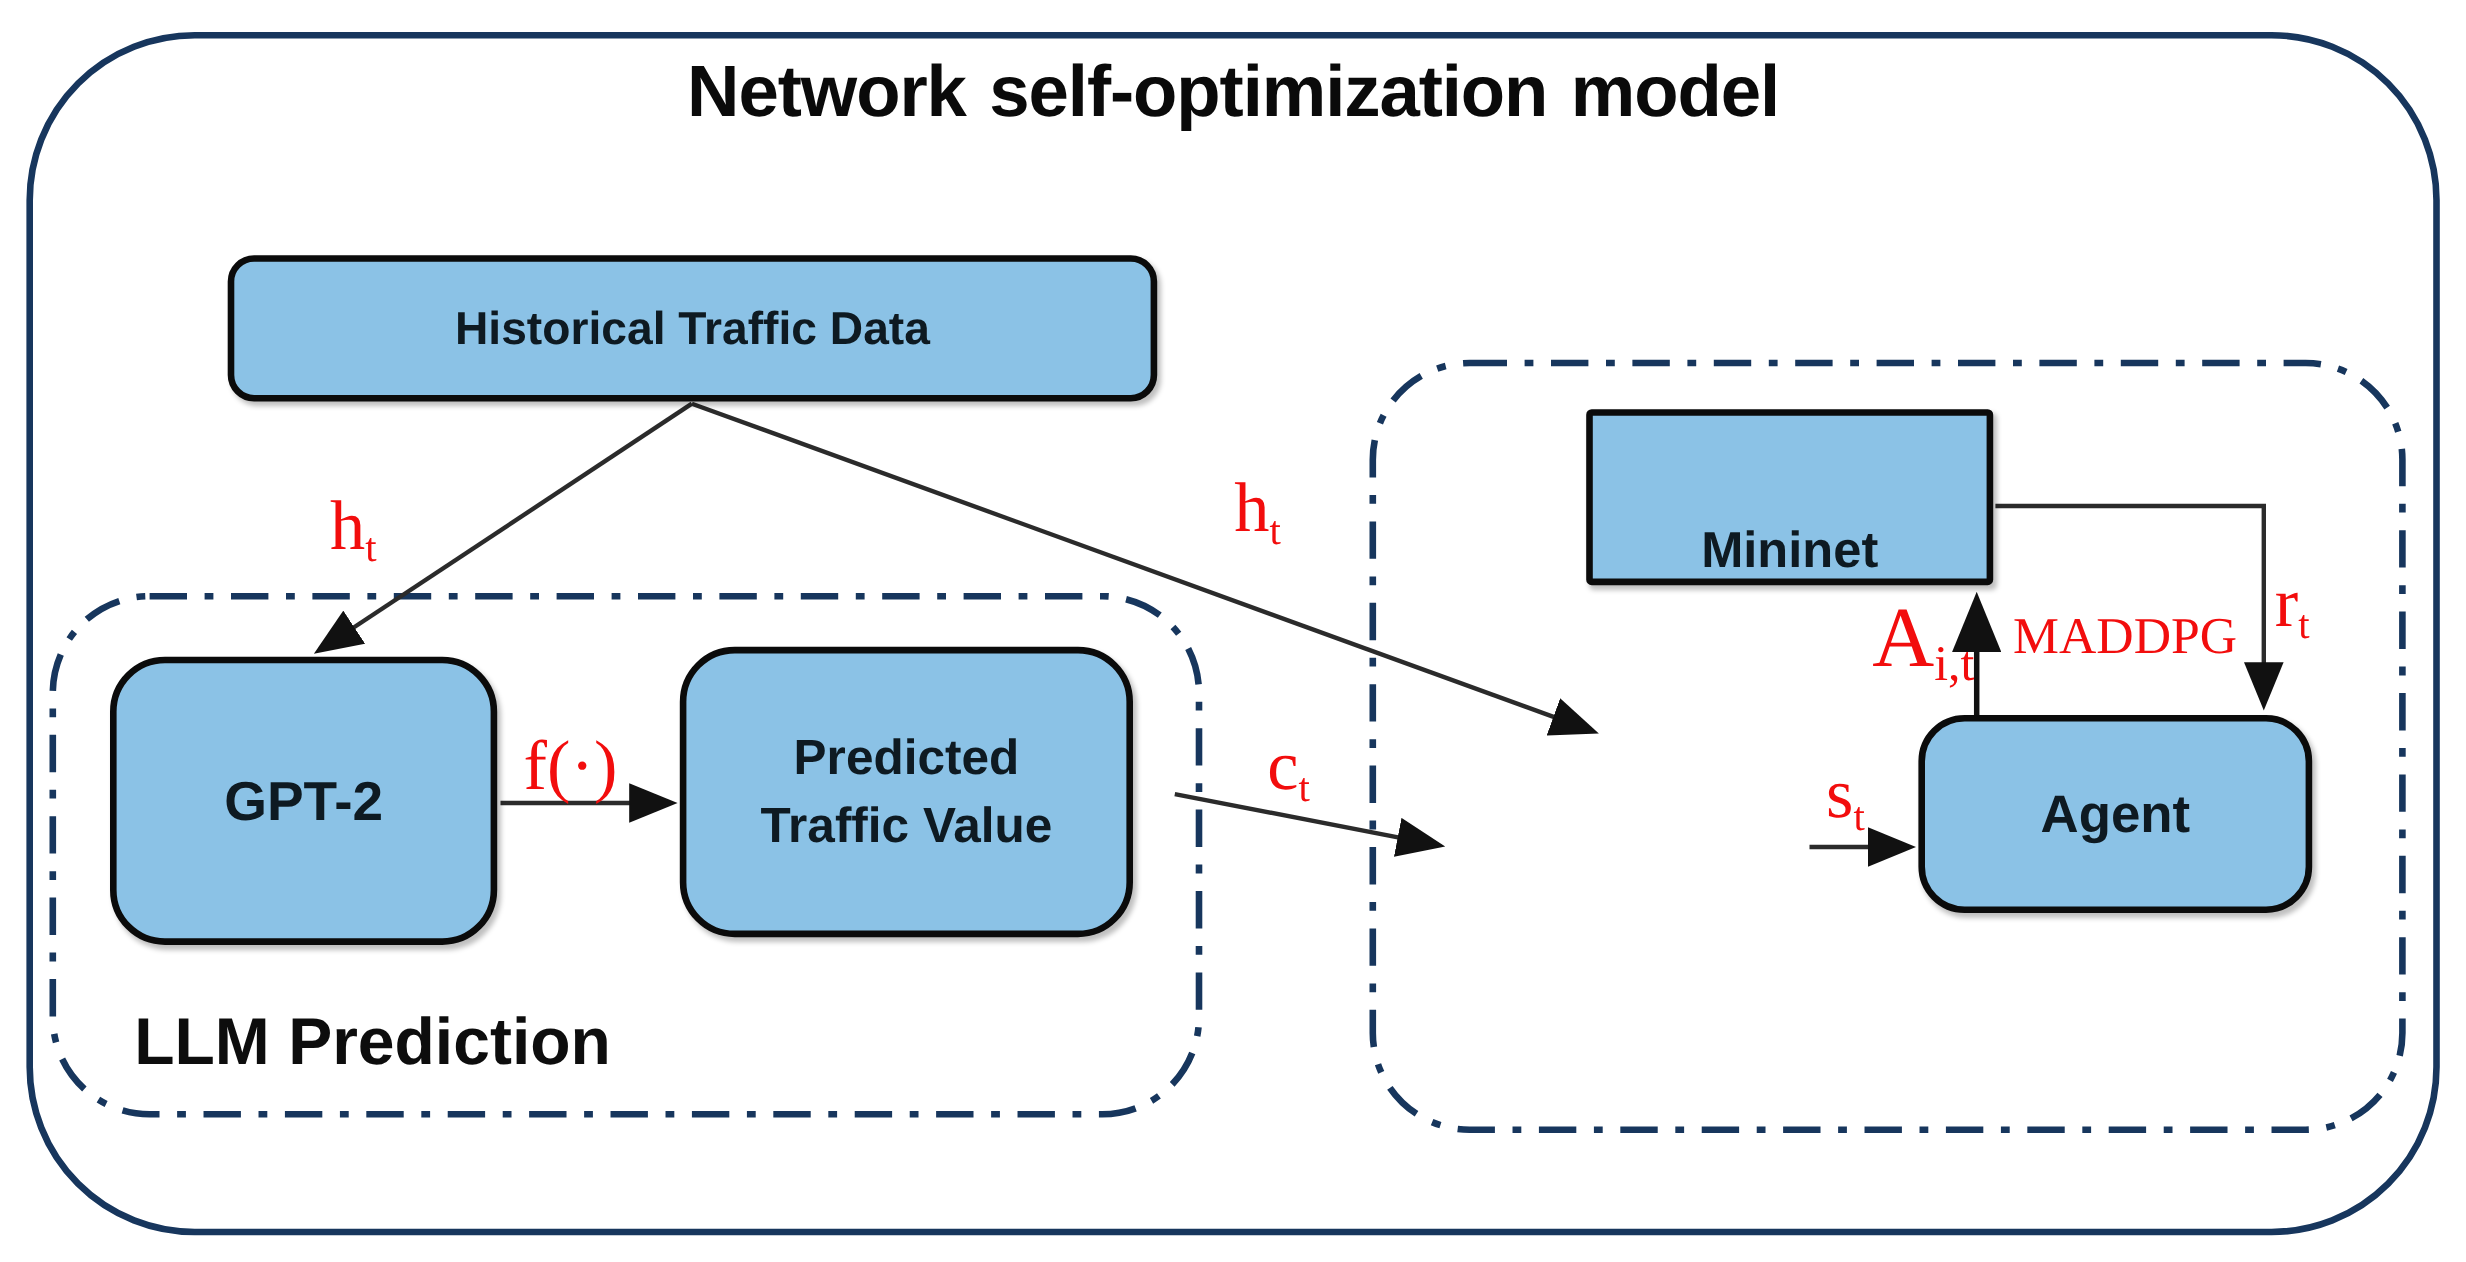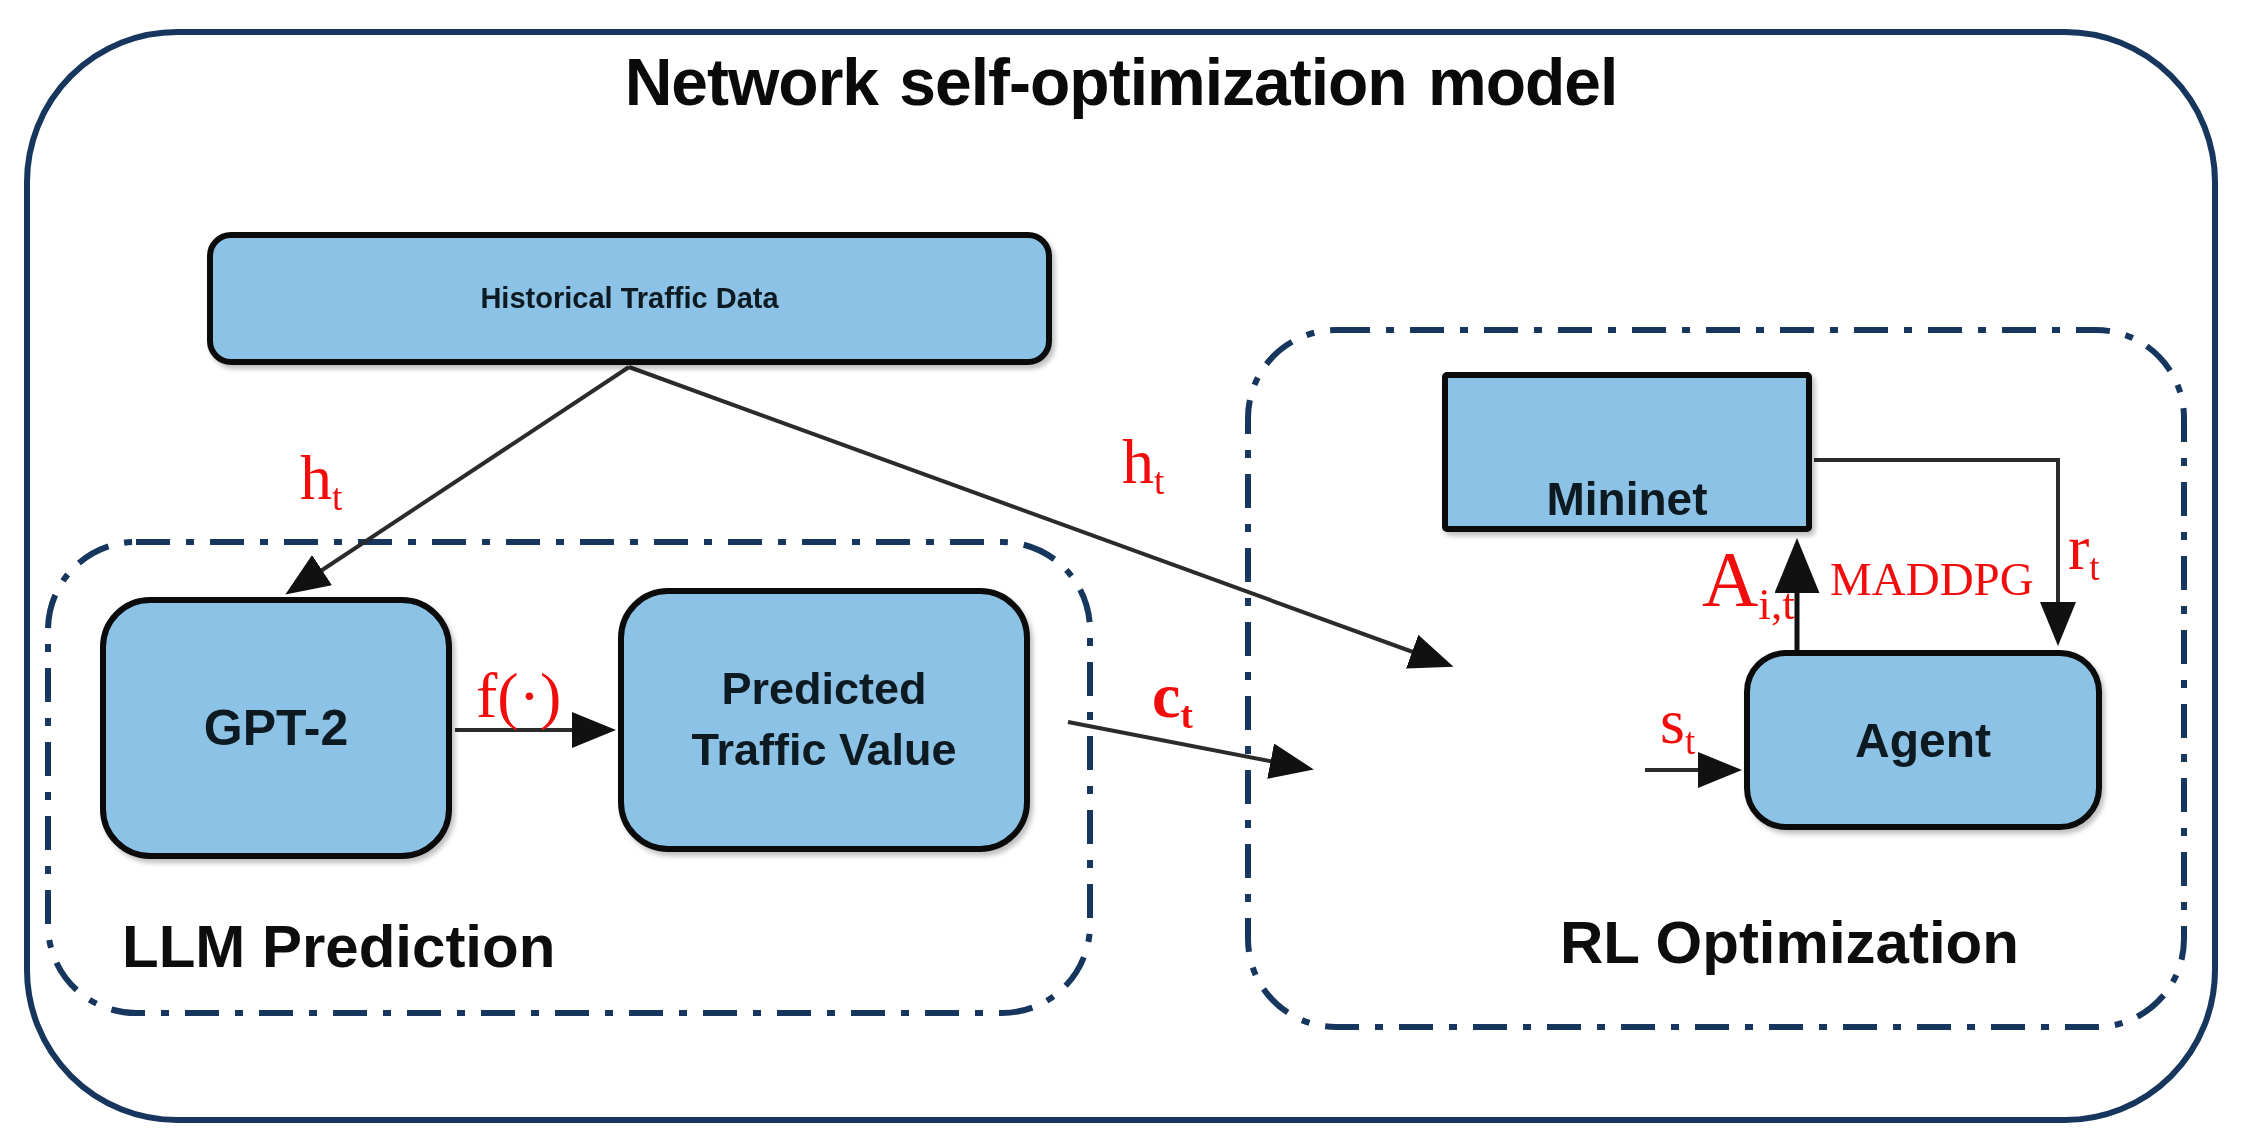--- a/index.html
+++ b/index.html
@@ -19,38 +19,38 @@
   .box{
     position:absolute;
     background:var(--box-fill,#8BC2E6);
     border:6px solid #0b0b0b;
     box-sizing:border-box;
     display:flex;align-items:center;justify-content:center;
     text-align:center;
     font-weight:bold;color:#0e1a22;
     box-shadow:3px 4px 5px rgba(0,0,0,0.25);
   }
-  .box-historical{left:207px;top:232px;width:845px;height:133px;border-radius:24px;font-size:29px;}
+  .box-historical{left:207px;top:232px;width:845px;height:133px;border-radius:24px;font-size:42px;}
   .box-gpt2{left:100px;top:597px;width:352px;height:262px;border-radius:50px;font-size:50px;}
   .box-predicted{left:618px;top:588px;width:412px;height:264px;border-radius:50px;font-size:45px;line-height:1.35;padding:0 55px;}
   .box-mininet{left:1442px;top:372px;width:370px;height:160px;border-radius:5px;font-size:46px;align-items:flex-end;}
   .box-state{left:1317px;top:672px;width:326px;height:198px;border-radius:42px;font-size:46px;}
   .box-agent{left:1744px;top:650px;width:358px;height:180px;border-radius:42px;font-size:48px;}
   .mathlabel{
     position:absolute;
     color:var(--red,#F20D0D);
     font-family:"Liberation Serif", serif;
     font-size:64px;line-height:1;
     white-space:nowrap;
   }
   .mathlabel .sub{font-size:58%;vertical-align:-30%;}
   .lab-ht-left{left:300px;top:446px;}
   .lab-ht-right{left:1122px;top:430px;}
   .lab-f{left:476px;top:664px;}
-  .lab-ct{left:1152px;top:664px;font-weight:bold;}
+  .lab-ct{left:1152px;top:664px;}
   .lab-st{left:1660px;top:668px;margin-top:22px;}
   .lab-ait{left:1702px;top:540px;font-size:78px;}
   .lab-maddpg{left:1830px;top:556px;font-size:47px;}
   .lab-rt{left:2068px;top:516px;}
   .sectionlabel{
     position:absolute;
     font-size:60px;font-weight:bold;color:#0d0d0d;
     white-space:nowrap;
   }
   .lab-llm{left:122px;top:912px;}
@@ -126,15 +126,14 @@
     <span>A</span><span class="sub">i,t</span>
   </div>
   <div class="mathlabel lab-maddpg">
     <span>MADDPG</span>
   </div>
   <div class="mathlabel lab-rt">
     <span>r</span><span class="sub">t</span>
   </div>
 
   <div class="sectionlabel lab-llm">LLM Prediction</div>
-  <div class="sectionlabel lab-rl">RL Optimization</div>
 
 </div>
 
 </body></html>

